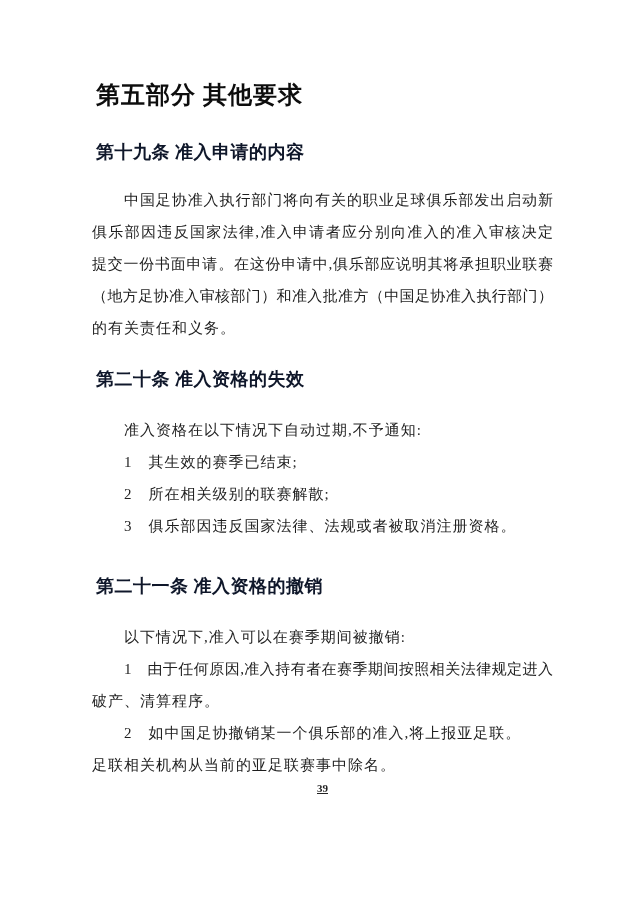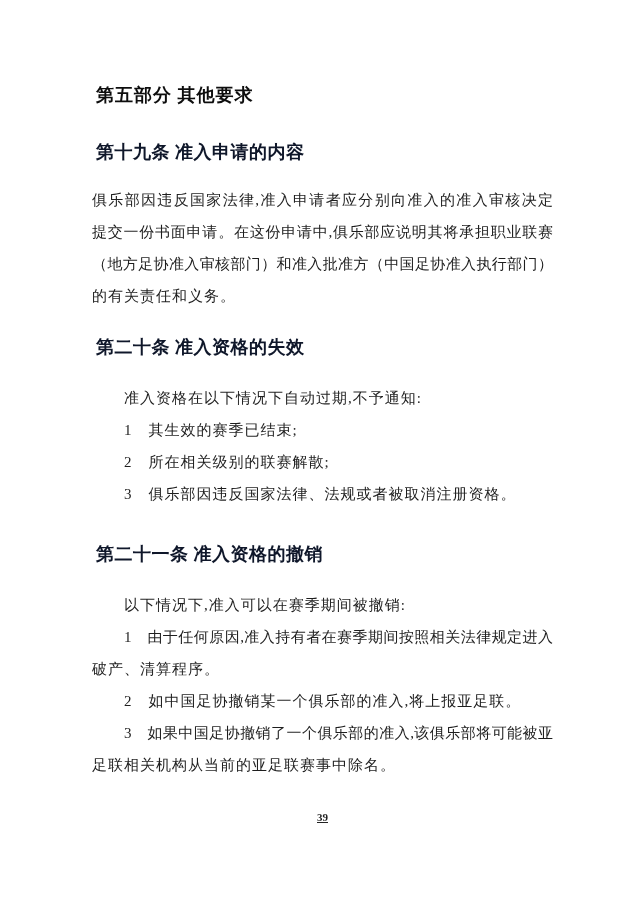--- a/index.html
+++ b/index.html
@@ -14,21 +14,21 @@
   .doc-page {
     position: relative;
     width: 640px;
     height: 905px;
     background: #ffffff;
     padding-left: 92px;
     padding-right: 87px;
   }
   .doc-title {
     margin: 80px 0 0 4px;
-    font-size: 18px;
+    font-size: 24px;
     line-height: 30px;
     font-weight: bold;
     color: #0d0d0d;
     letter-spacing: 1px;
   }
   .article-heading {
     margin-left: 4px;
     font-size: 18px;
     line-height: 24px;
     font-weight: bold;
@@ -50,57 +50,56 @@
     white-space: nowrap;
   }
   .line.indent { text-indent: 32px; }
   .line.fill {
     letter-spacing: 0;
     white-space: normal;
     text-align: justify;
     text-align-last: justify;
   }
   .page-number {
-    margin-top: 29px;
     text-align: center;
     font-size: 11px;
     line-height: 14px;
     font-weight: bold;
     color: #222222;
     text-decoration: underline;
   }
 </style>
 </head>
 <body>
 
 <div class="doc-page">
 
   <h1 class="doc-title">第五部分 其他要求</h1>
 
   <h2 class="article-heading heading-19">第十九条 准入申请的内容</h2>
   <div class="para para-19">
+      <div class="line indent fill">中国足协准入执行部门将向有关的职业足球俱乐部发出启动新</div>
       <div class="line fill">俱乐部因违反国家法律,准入申请者应分别向准入的准入审核决定</div>
       <div class="line fill">提交一份书面申请。在这份申请中,俱乐部应说明其将承担职业联赛</div>
       <div class="line fill">（地方足协准入审核部门）和准入批准方（中国足协准入执行部门）</div>
       <div class="line">的有关责任和义务。</div>
     </div>
 
   <h2 class="article-heading heading-20">第二十条 准入资格的失效</h2>
   <div class="para para-20">
       <div class="line indent">准入资格在以下情况下自动过期,不予通知:</div>
       <div class="line indent">1　其生效的赛季已结束;</div>
       <div class="line indent">2　所在相关级别的联赛解散;</div>
       <div class="line indent">3　俱乐部因违反国家法律、法规或者被取消注册资格。</div>
     </div>
 
   <h2 class="article-heading heading-21">第二十一条 准入资格的撤销</h2>
   <div class="para para-21">
       <div class="line indent">以下情况下,准入可以在赛季期间被撤销:</div>
       <div class="line indent fill">1　由于任何原因,准入持有者在赛季期间按照相关法律规定进入</div>
       <div class="line">破产、清算程序。</div>
       <div class="line indent">2　如中国足协撤销某一个俱乐部的准入,将上报亚足联。</div>
-      <div class="line indent fill">3　如果中国足协撤销了一个俱乐部的准入,该俱乐部将可能被亚</div>
       <div class="line">足联相关机构从当前的亚足联赛事中除名。</div>
     </div>
 
   <div class="page-number">39</div>
 
 </div>
 
 </body></html>

